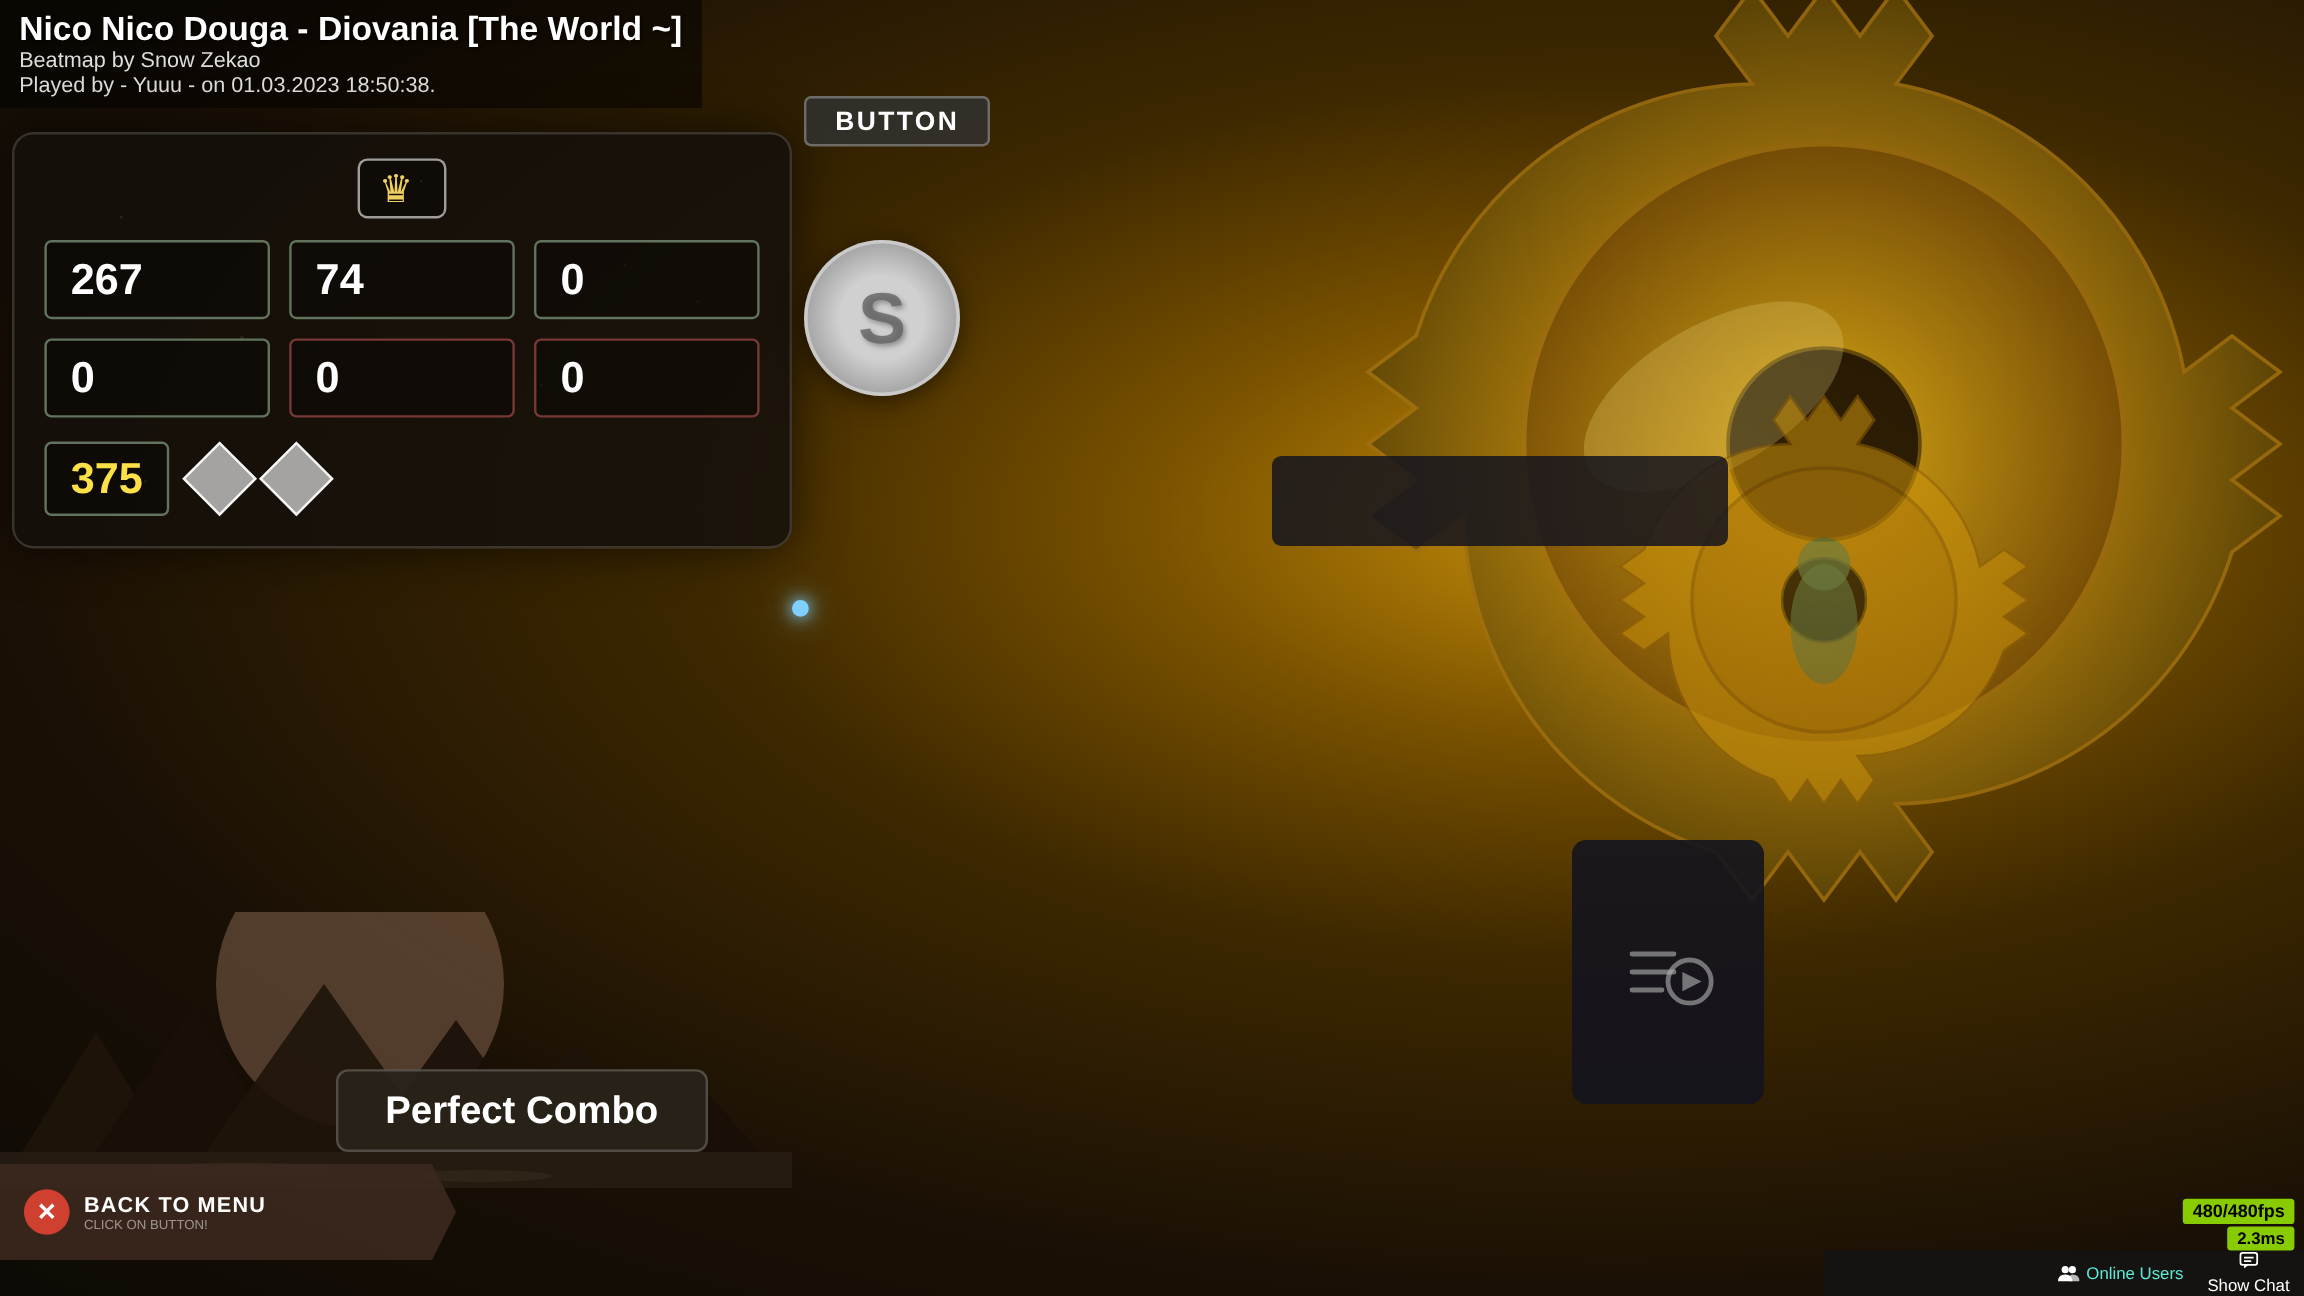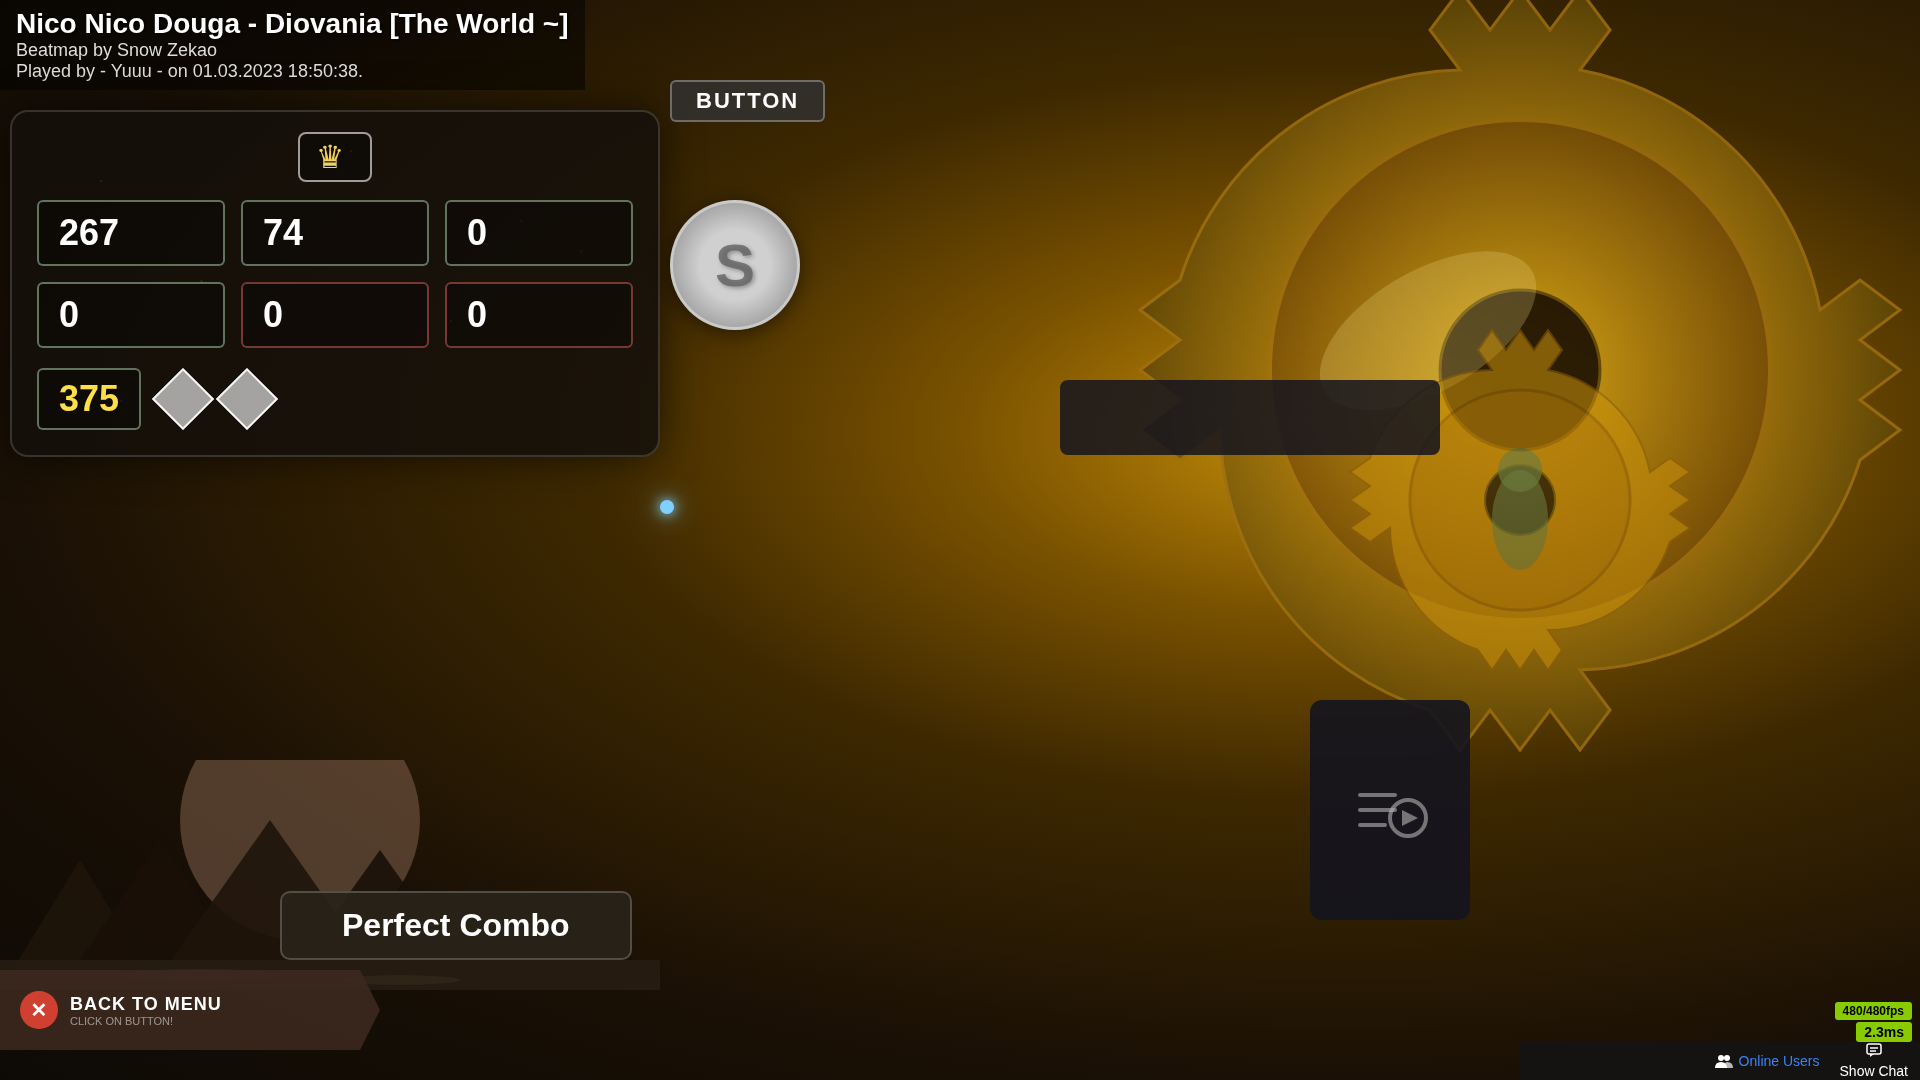--- a/index.html
+++ b/index.html
@@ -183,21 +183,21 @@
 
     
     .perfect-combo {
       position: absolute;
       bottom: 120px;
       left: 280px;
       z-index: 15;
       background: rgba(40, 35, 25, 0.92);
       border: 2px solid rgba(255,255,255,0.2);
       border-radius: 10px;
-      padding: 14px 60px;
+      padding: 14px 39px;
       color: white;
       font-size: 32px;
       font-weight: bold;
     }
 
     
     .back-to-menu {
       position: absolute;
       bottom: 30px;
       left: 0;
@@ -309,21 +309,21 @@
       border-radius: 12px;
       z-index: 10;
       display: flex;
       align-items: center;
       justify-content: center;
     }
 
     .fps-counter {
       background: #88cc00;
       color: #000;
-      font-size: 12px;
+      font-size: 15px;
       font-weight: bold;
       padding: 2px 8px;
       border-radius: 3px;
     }
 
     .latency-counter {
       background: #88cc00;
       color: #000;
       font-size: 14px;
       font-weight: bold;
@@ -343,21 +343,21 @@
       justify-content: flex-end;
       gap: 20px;
       padding: 0 12px;
       z-index: 20;
     }
 
     .online-users-btn {
       display: flex;
       align-items: center;
       gap: 6px;
-      color: #3b82f6;
+      color: #5eead4;
       font-size: 14px;
       cursor: pointer;
     }
 
     .show-chat-btn {
       display: flex;
       align-items: center;
       gap: 6px;
       color: white;
       font-size: 14px;

